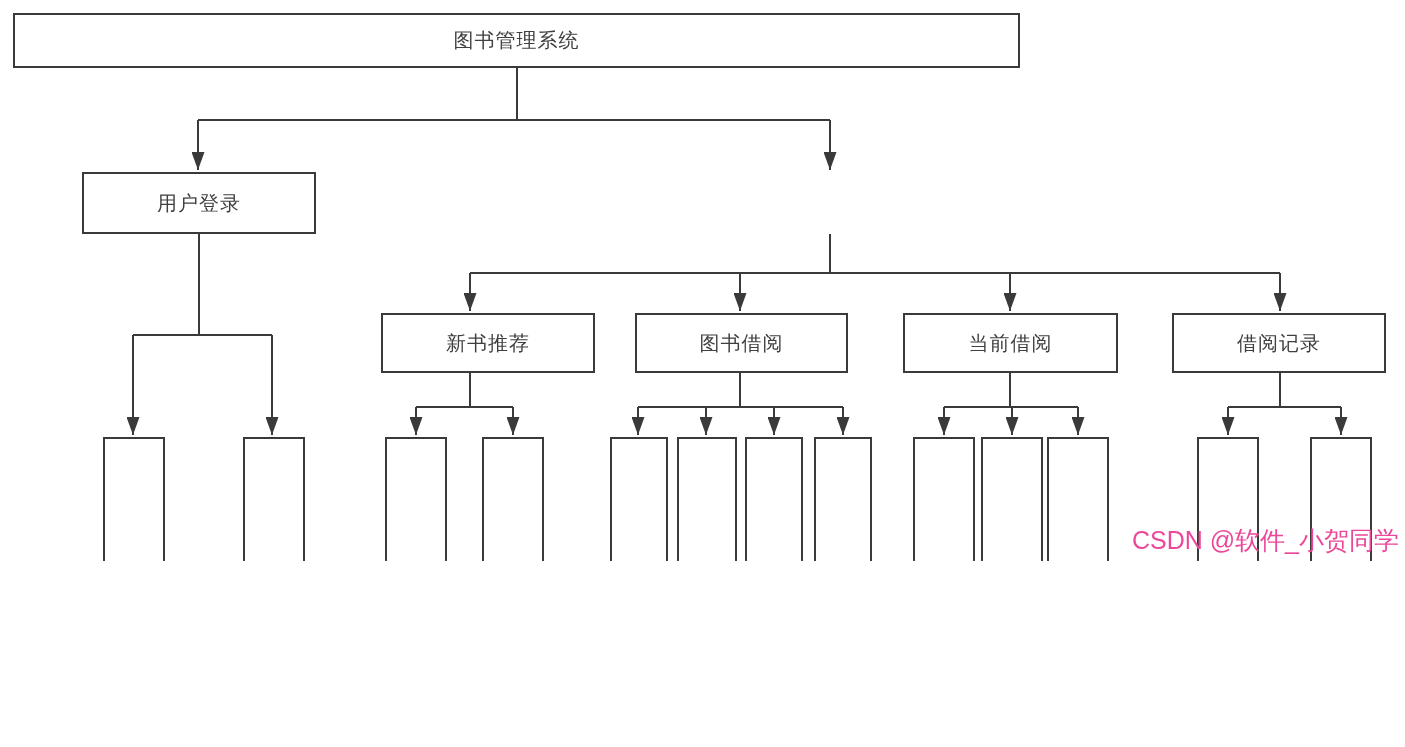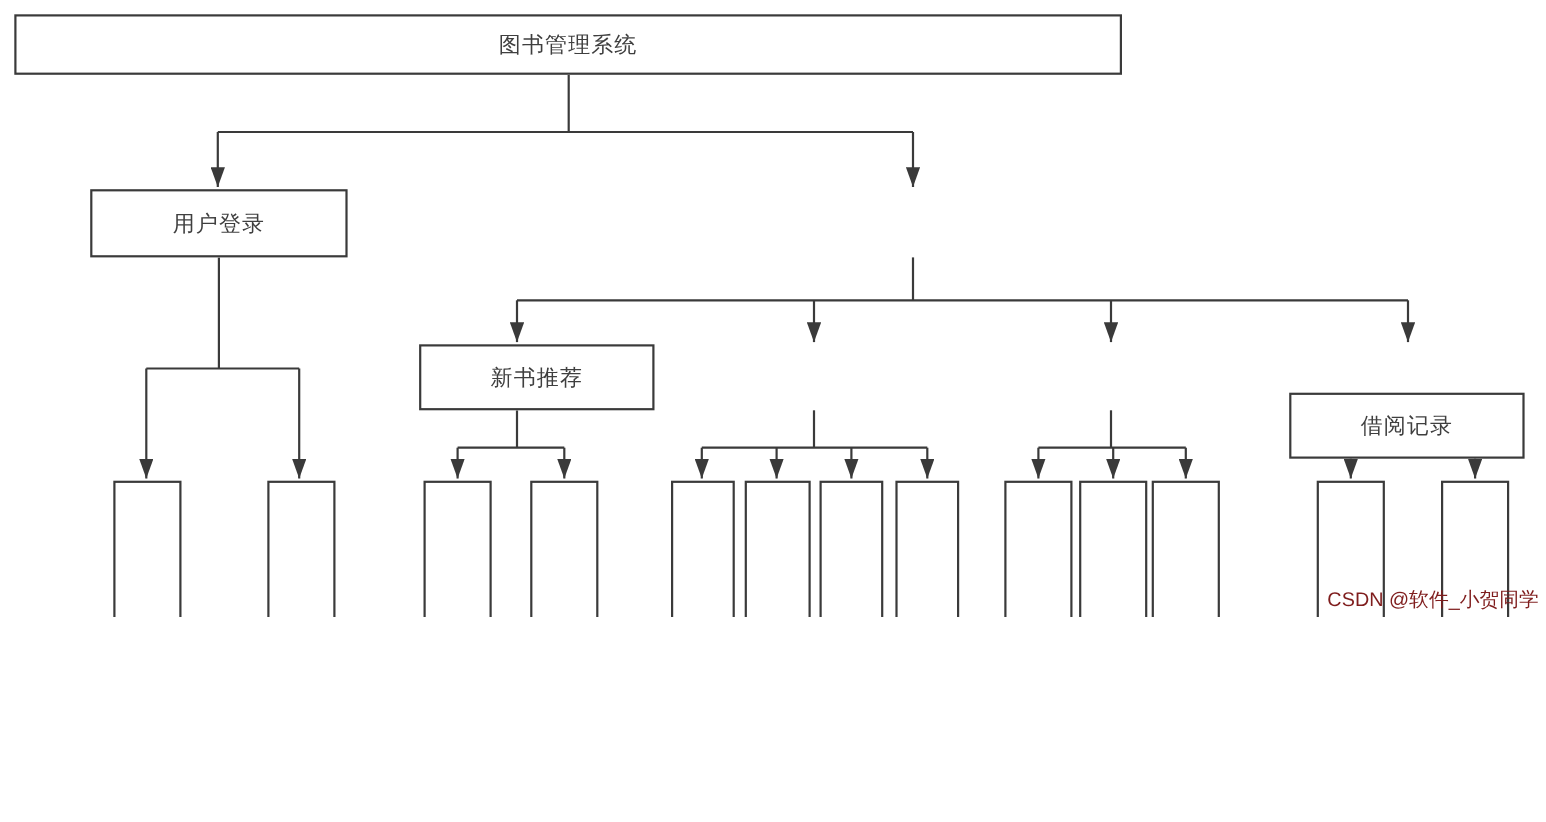--- a/index.html
+++ b/index.html
@@ -28,22 +28,22 @@
     text-orientation:mixed;
     font-size:23px;
     line-height:1;
     letter-spacing:6px;
     text-align:center;
   }
   .watermark{
     position:absolute;
     right:6px;
     bottom:4px;
-    font-size:18px;
-    color:#7f1d1d;
+    font-size:25px;
+    color:#ec4899;
     z-index:5;
     white-space:nowrap;
   }
 </style>
 </head>
 <body>
 
 <div class="canvas">
 
   <svg class="connectors" viewBox="0 0 1405 747" xmlns="http://www.w3.org/2000/svg">
@@ -101,21 +101,23 @@
         <path d="M1341,407 V435" marker-end="url(#arw)"></path>
       </g>
     </g>
   </svg>
 
   <div class="box h" style="left:13px;top:13px;width:1007px;height:55px;">图书管理系统</div>
 
   <div class="box h" style="left:82px;top:172px;width:234px;height:62px;">用户登录</div>
 
   <div class="box h" style="left:381px;top:313px;width:214px;height:60px;">新书推荐</div>
-  <div class="box h" style="left:1172px;top:313px;width:214px;height:60px;margin-top:44px;">借阅记录</div>
+  <div class="box h" style="left:635px;top:313px;width:213px;height:60px;">图书借阅</div>
+  <div class="box h" style="left:903px;top:313px;width:215px;height:60px;">当前借阅</div>
+  <div class="box h" style="left:1172px;top:313px;width:214px;height:60px;">借阅记录</div>
 
   <div class="box v" style="left:103px;top:437px;width:62px;height:300px;">用户登录</div>
   <div class="box v" style="left:243px;top:437px;width:62px;height:300px;">注销登录</div>
 
   <div class="box v" style="left:385px;top:437px;width:62px;height:300px;">查询图书</div>
   <div class="box v" style="left:482px;top:437px;width:62px;height:300px;">借阅图书</div>
 
   <div class="box v" style="left:610px;top:437px;width:58px;height:300px;">查询图书</div>
   <div class="box v" style="left:677px;top:437px;width:60px;height:300px;">新增图书（管理员）</div>
   <div class="box v" style="left:745px;top:437px;width:58px;height:300px;">编辑图书（管理员）</div>

